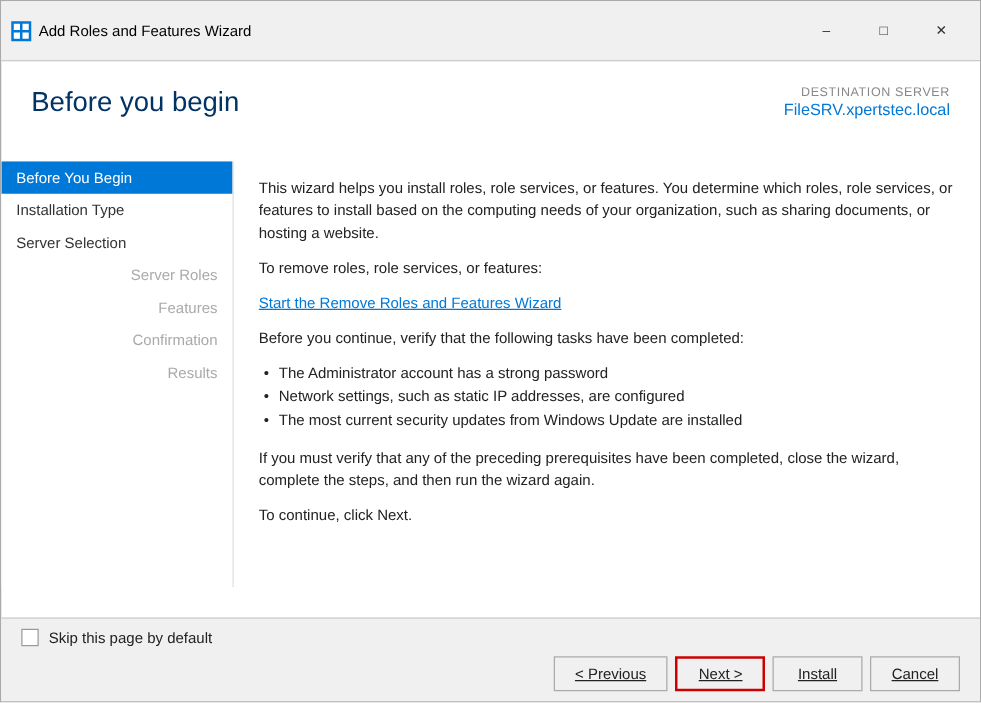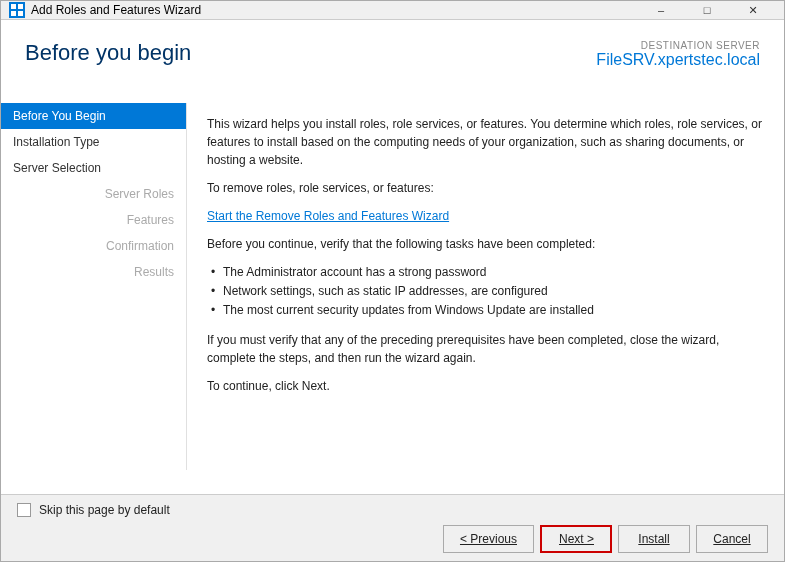--- a/index.html
+++ b/index.html
@@ -15,21 +15,21 @@
       width: 785px;
       height: 562px;
       background: #fff;
       border: 1px solid #aaa;
       display: flex;
       flex-direction: column;
     }
     .title-bar {
       background: #f0f0f0;
       border-bottom: 1px solid #ccc;
-      height: 19px;
+      height: 48px;
       display: flex;
       align-items: center;
       padding: 0 8px;
       flex-shrink: 0;
     }
     .title-bar-icon {
       width: 16px;
       height: 16px;
       margin-right: 6px;
       background: #0078d7;
@@ -88,21 +88,21 @@
       color: #555;
     }
     .destination-server .label {
       font-size: 10px;
       color: #888;
       letter-spacing: 0.5px;
       text-transform: uppercase;
     }
     .destination-server .value {
       color: #0078d7;
-      font-size: 16px;
+      font-size: 13px;
     }
 
     .main-area {
       display: flex;
       flex: 1;
       overflow: hidden;
     }
 
     .sidebar {
       width: 185px;

